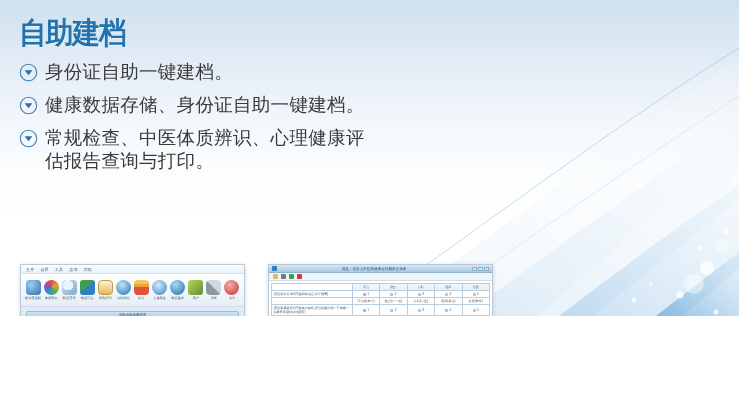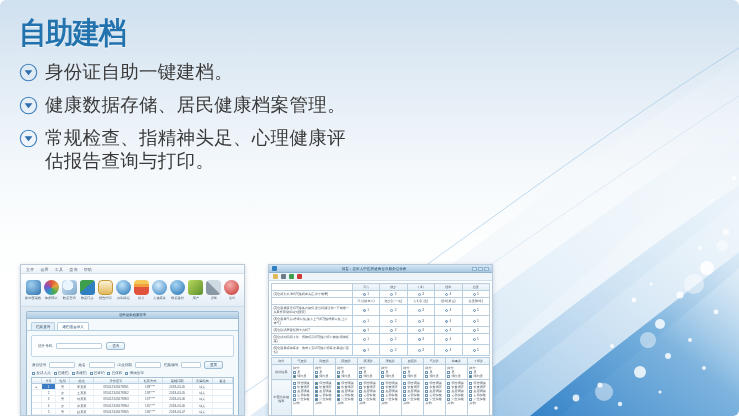--- a/index.html
+++ b/index.html
@@ -7,31 +7,30 @@
   html, body {
     width: 739px;
     height: 416px;
     overflow: hidden;
     font-family: "Liberation Sans", "DejaVu Sans", sans-serif;
   }
 
   #slide {
     position: relative;
     width: 739px;
-    height: 416px;
+    height: 316px;
     background: linear-gradient(to bottom,
         #cfe0ef 0%,
         #dde9f3 14%,
         #eaf1f8 28%,
         #f5f9fc 42%,
         #fdfefe 58%,
         #ffffff 72%,
         #ffffff 100%);
     overflow: hidden;
-    border-radius: 6px;
   }
 
   
   .swoosh-layer {
     position: absolute;
     inset: 0;
     pointer-events: none;
   }
 
   
@@ -365,31 +364,31 @@
     </div>
 
 
     <div class="bullet-row">
       <span class="bullet-icon">
         <svg width="19" height="19" viewBox="0 0 19 19">
           <circle cx="9.5" cy="9.5" r="8.2" fill="none" stroke="#3f80bd" stroke-width="1.1"></circle>
           <path d="M5.6 7.2 L9.5 12.3 L13.4 7.2 Z" fill="#2f6fae"></path>
         </svg>
       </span>
-      <span class="bullet-text">健康数据存储、居民健康档案管理。</span>
+      <span class="bullet-text">健康数据存储、身份证自助一键建档。</span>
     </div>
 
     <div class="bullet-row">
       <span class="bullet-icon">
         <svg width="19" height="19" viewBox="0 0 19 19">
           <circle cx="9.5" cy="9.5" r="8.2" fill="none" stroke="#3f80bd" stroke-width="1.1"></circle>
           <path d="M5.6 7.2 L9.5 12.3 L13.4 7.2 Z" fill="#2f6fae"></path>
         </svg>
       </span>
-      <span class="bullet-text">常规检查、指精神头足、心理健康评
+      <span class="bullet-text">常规检查、中医体质辨识、心理健康评
 估报告查询与打印。</span>
     </div>
 
   </div>
 
   <div class="shot" id="shot-left">
 
     <div class="menubar">
       <span class="menu-item">文件</span>
       <span class="menu-item">设置</span>

